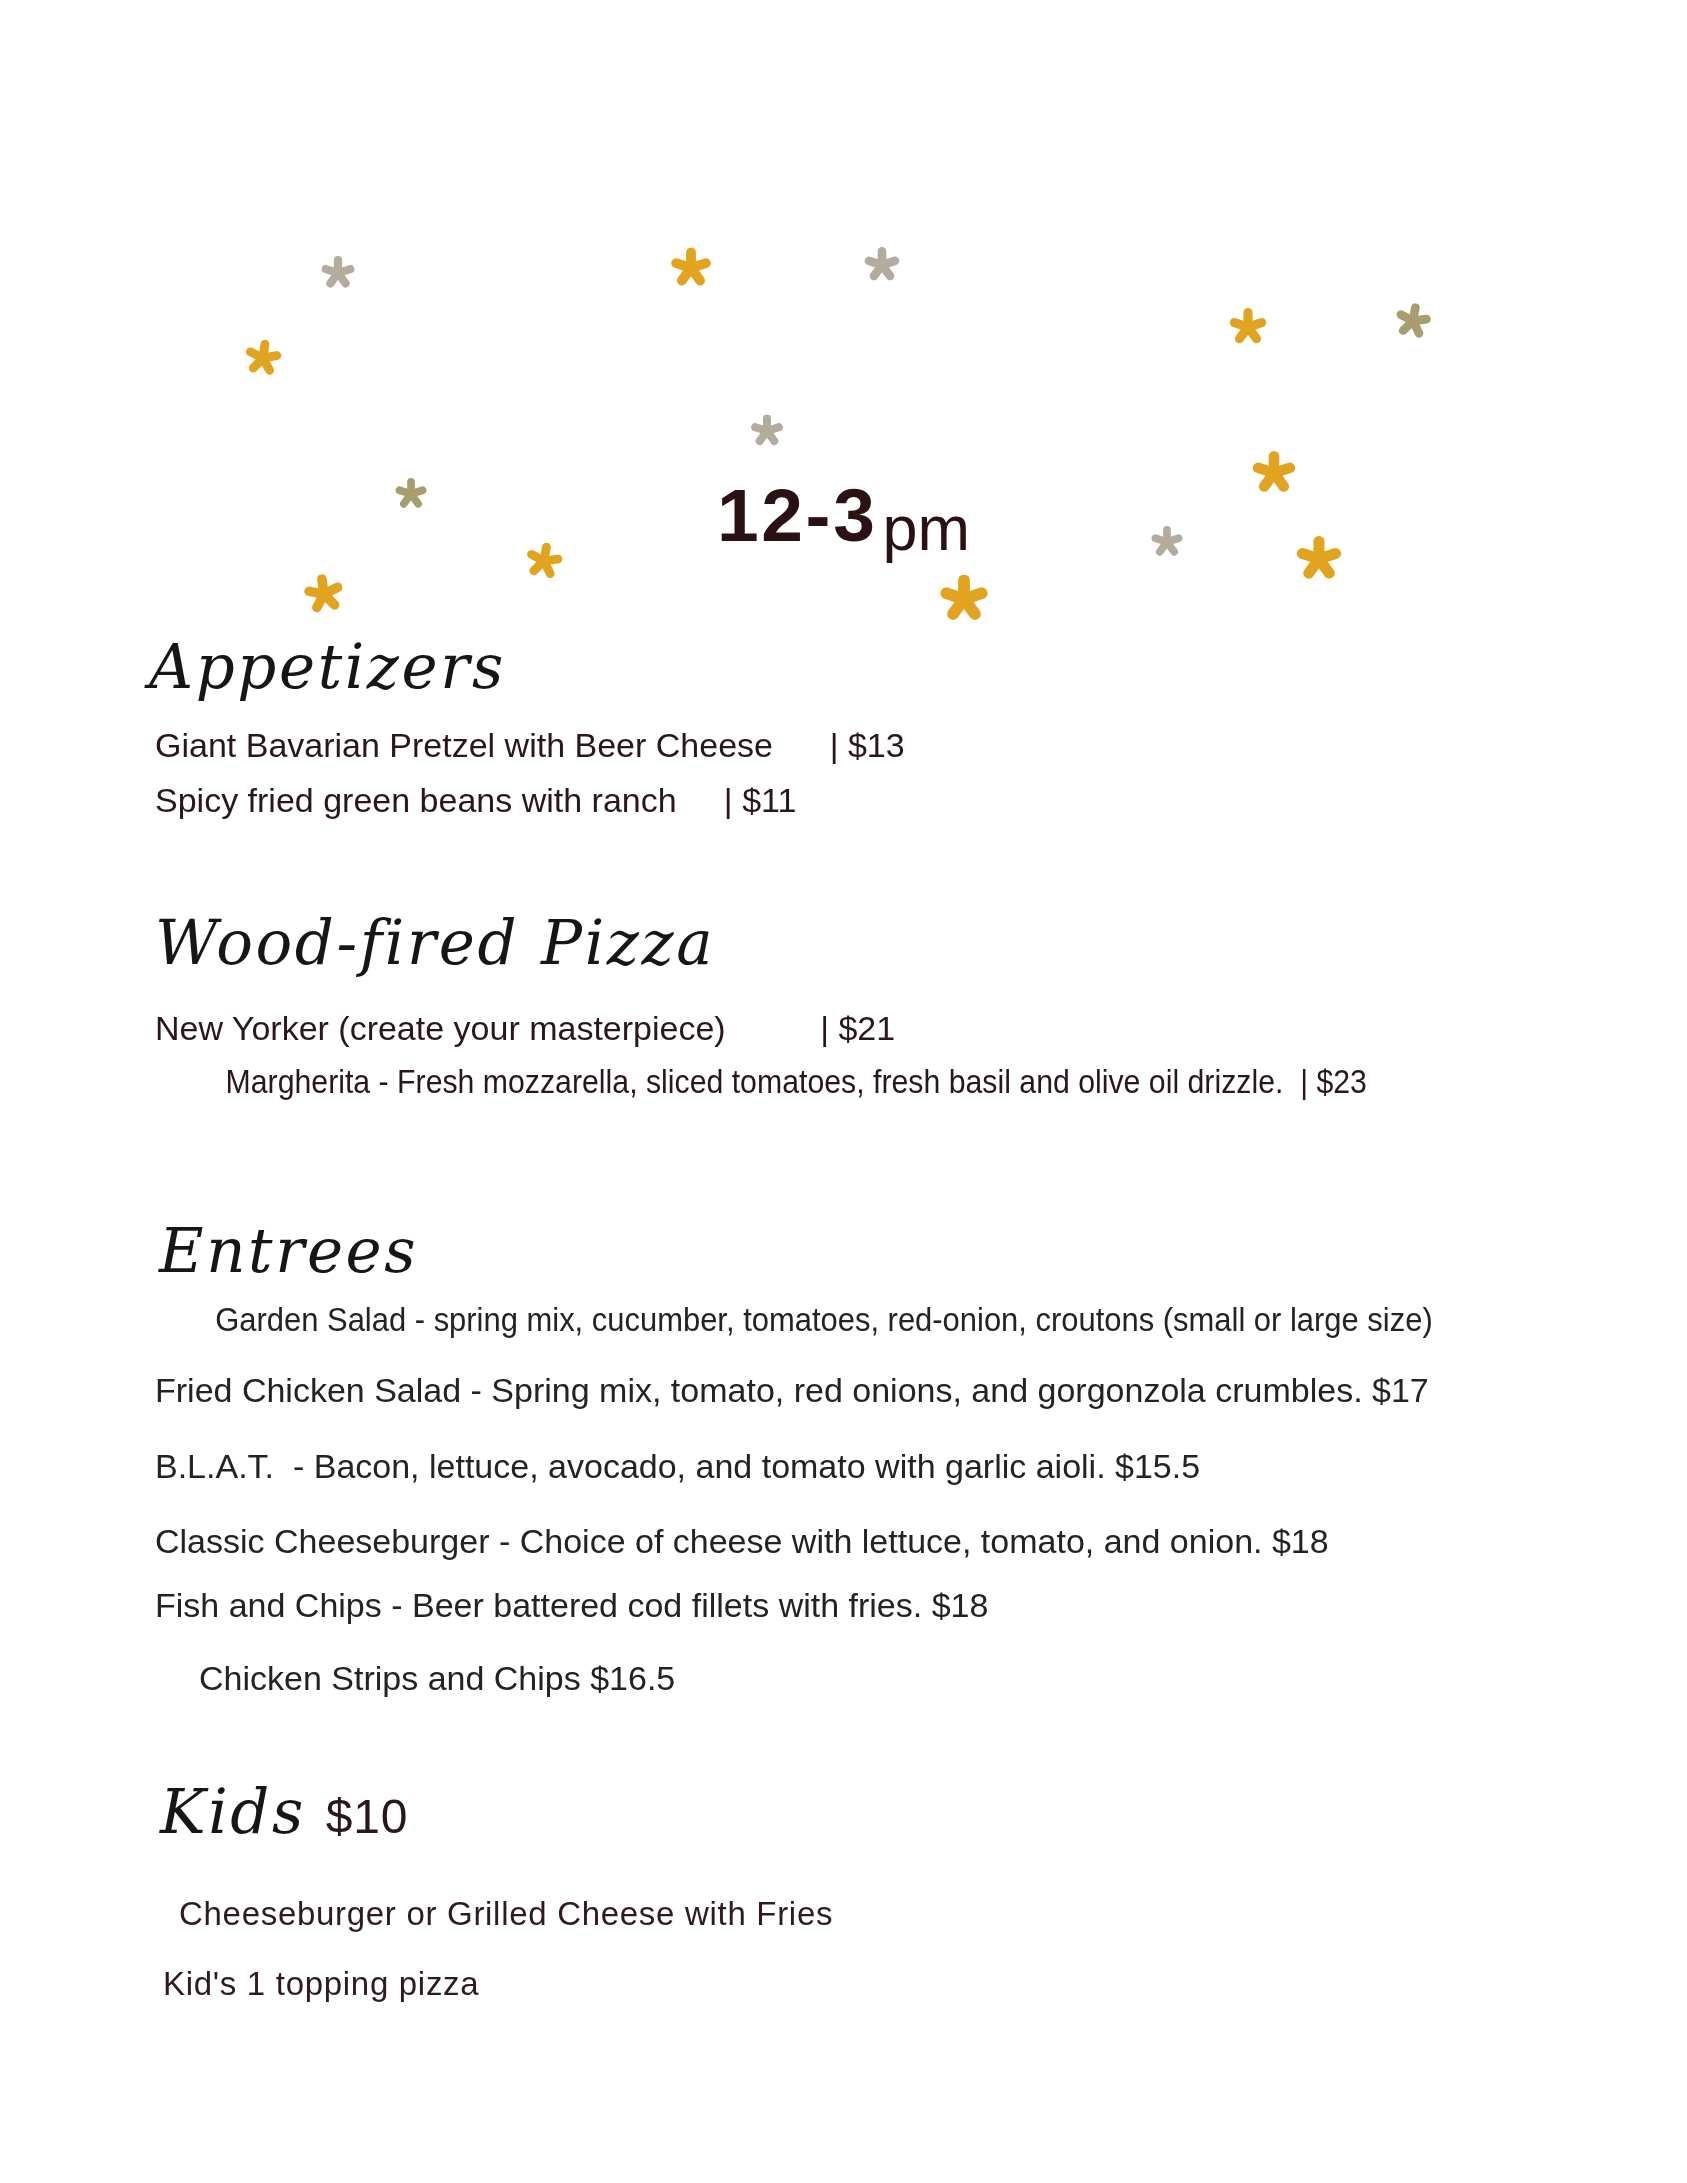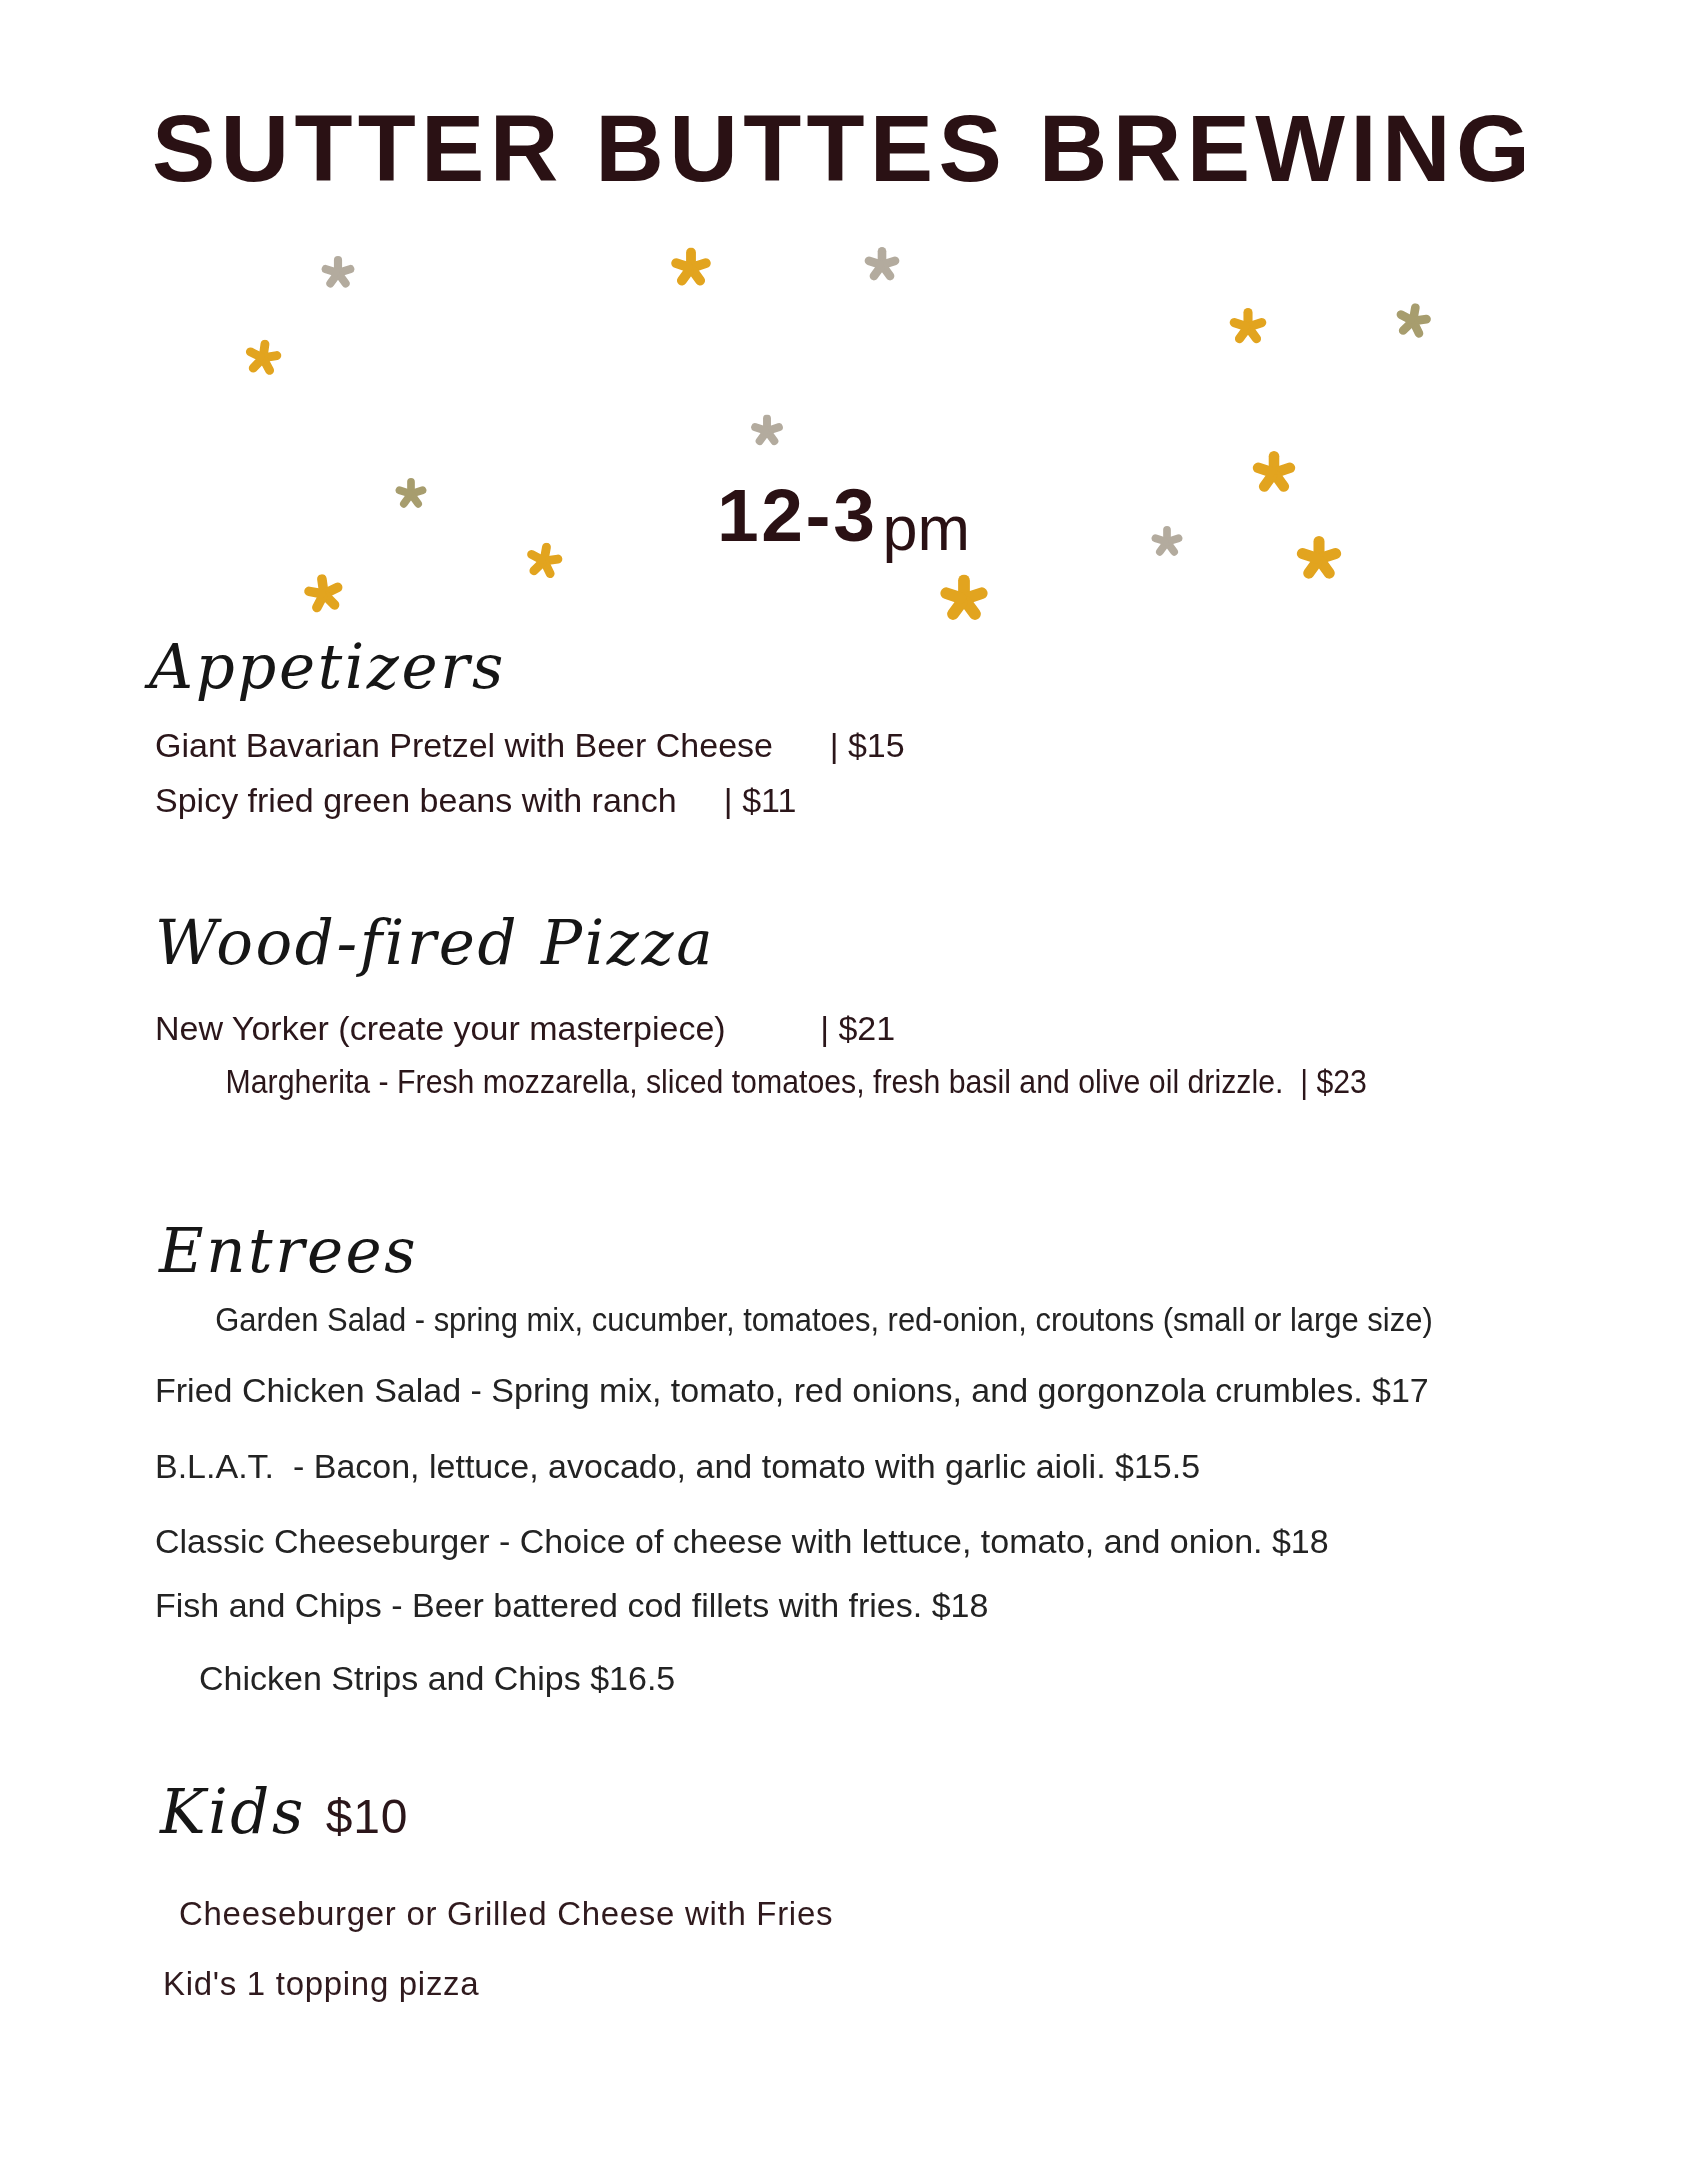--- a/index.html
+++ b/index.html
@@ -183,30 +183,29 @@
         <svg viewBox="-50 -50 100 100" width="49" height="49" style="transform: rotate(0deg);">
           <line x1="0.00" y1="-8.00" x2="0.00" y2="-38.00" stroke="#e2a41f" stroke-width="24" stroke-linecap="round"></line>
           <line x1="7.61" y1="-2.47" x2="36.14" y2="-11.74" stroke="#e2a41f" stroke-width="24" stroke-linecap="round"></line>
           <line x1="4.70" y1="6.47" x2="22.34" y2="30.74" stroke="#e2a41f" stroke-width="24" stroke-linecap="round"></line>
           <line x1="-4.70" y1="6.47" x2="-22.34" y2="30.74" stroke="#e2a41f" stroke-width="24" stroke-linecap="round"></line>
           <line x1="-7.61" y1="-2.47" x2="-36.14" y2="-11.74" stroke="#e2a41f" stroke-width="24" stroke-linecap="round"></line>
         </svg>
       </span>
     </div>
 
-  <div class="abs title">SUTTER BUTTES BREWING</div>
 
 
   <div class="abs hours" style="white-space:pre;">
     <span class="hours-time">12-3</span><span class="hours-suffix">pm</span>
   </div>
 
   <section>
     <h2 class="abs script h2" style="left:149px;top:636px;margin:0;">Appetizers</h2>
-    <div class="abs item" style="left:155px;top:728px;">Giant Bavarian Pretzel with Beer Cheese      | $15</div>
+    <div class="abs item" style="left:155px;top:728px;">Giant Bavarian Pretzel with Beer Cheese      | $13</div>
     <div class="abs item" style="left:155px;top:783px;">Spicy fried green beans with ranch     | $11</div>
   </section>
 
   <section>
     <h2 class="abs script h2" style="left:155px;top:912px;margin:0;">Wood-fired Pizza</h2>
     <div class="abs item" style="left:155px;top:1011px;">New Yorker (create your masterpiece)          | $21</div>
     <div class="abs item sx89" style="left:155px;top:1064px;">Margherita - Fresh mozzarella, sliced tomatoes, fresh basil and olive oil drizzle.  | $23</div>
   </section>
 
   <section>

